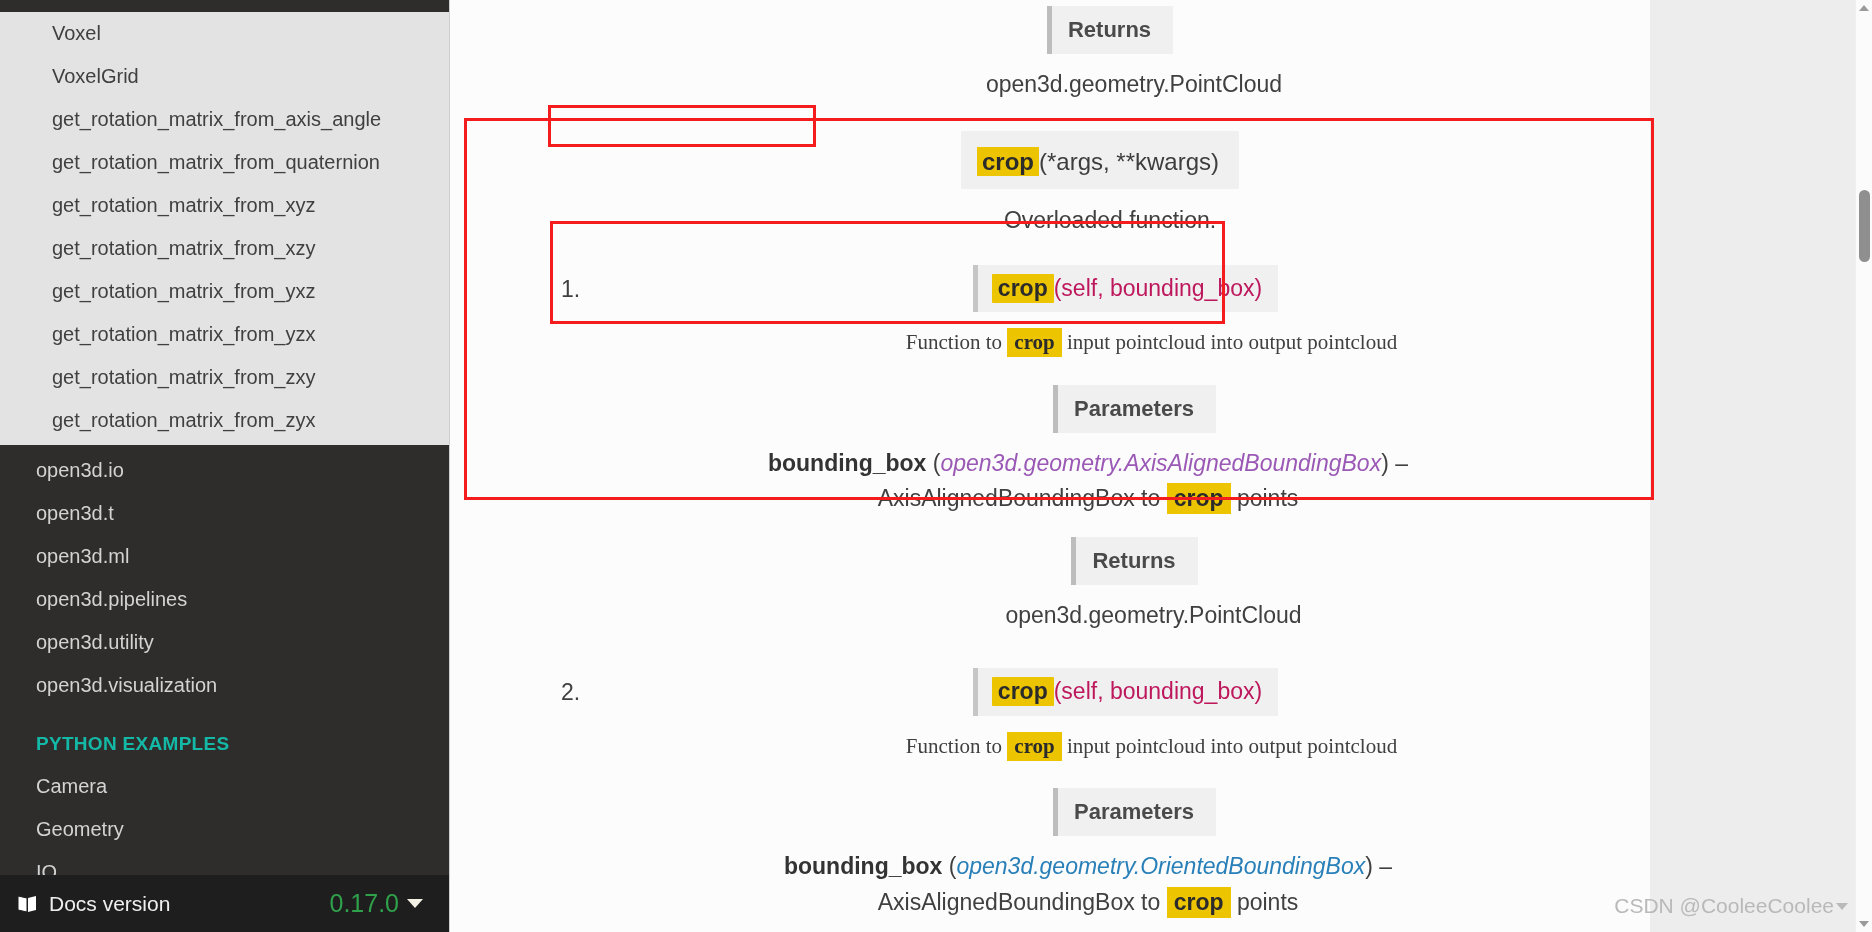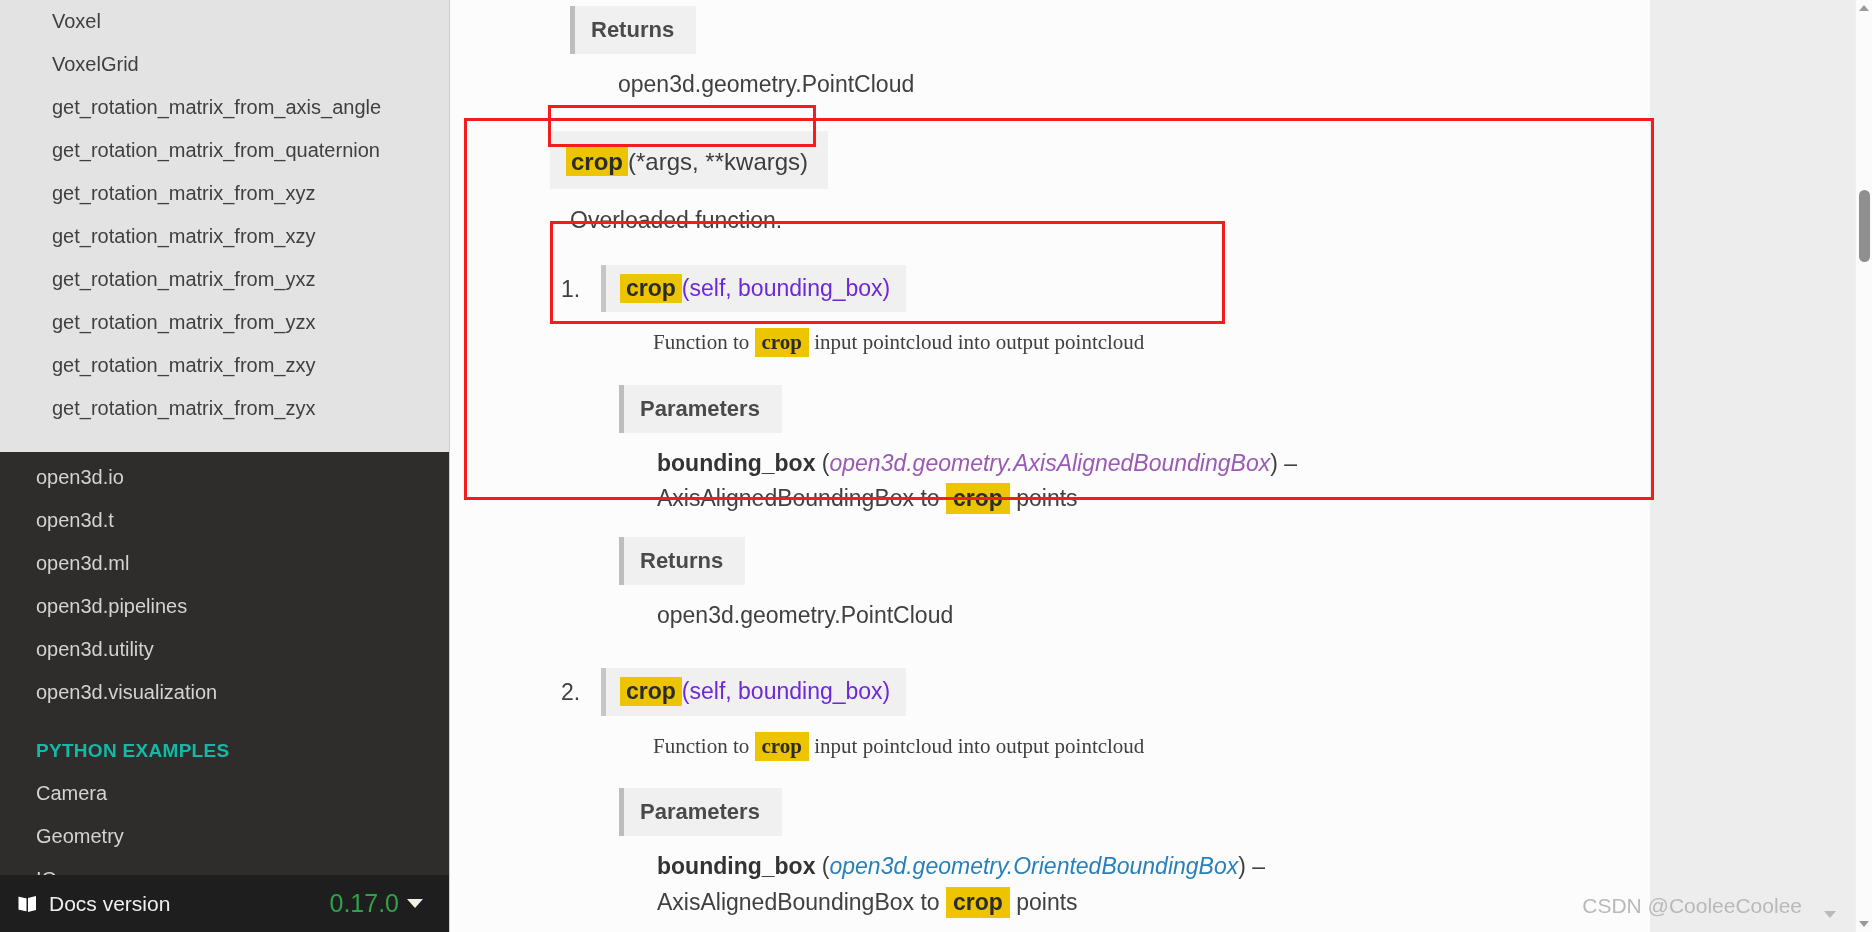--- a/index.html
+++ b/index.html
@@ -14,21 +14,21 @@
   
   .sidebar {
     width: 450px; height: 932px;
     position: relative;
     background: #2e2d2c;
     border-right: 1px solid #cfcfcf;
     overflow: hidden;
     flex: 0 0 450px;
   }
   .sb-scroll { position: absolute; inset: 0 0 57px 0; overflow: hidden; }
-  .sb-group-light { background: #e3e3e3; padding: 0 0 22px 0; }
+  .sb-group-light { background: #e3e3e3; padding: 0 0 3px 0; margin-top: 12px; }
   .sb-group-dark  { background: #2e2d2c; padding: 4px 0 0 0; }
 
   .sb-item {
     display: block;
     font-size: 20px;
     line-height: 1.15;
     padding: 10px 18px 10px 0;
     white-space: nowrap;
     overflow: hidden;
   }
@@ -67,20 +67,21 @@
     flex: 1 1 auto;
     position: relative;
     background: #fcfcfc;
     overflow: hidden;
   }
   .content {
     position: absolute;
     left: 0; top: 0;
     width: 1200px;
     padding: 0;
+    text-align: center;
   }
   .doc-body { font-size: 23px; color: #404040; line-height: 1.55; }
 
   
   .field-header {
     display: inline-block;
     background: #f0f0f0;
     border-left: 5px solid #bdbdbd;
     padding: 7px 22px 7px 16px;
     font-size: 22px;
@@ -93,21 +94,21 @@
   .signature {
     display: inline-block;
     background: #f0f0f0;
     border-top: 3px solid #f0f0f0;
     padding: 9px 20px 9px 16px;
     font-size: 24px;
     color: #404040;
   }
   .sig-name { font-weight: bold; background: #ecc400; padding: 1px 5px; color: #2b2b2b; }
   .sig-args { color: #3d3d3d; }
-  .sig-args-plain { font-style: normal; color: #6d28d9; margin-top: 35px; }
+  .sig-args-plain { font-style: normal; color: #be185d; margin-top: 35px; }
 
   .para { font-size: 23px; color: #404040; }
 
   .hl { background: #ecc400; padding: 1px 6px 2px 6px; font-weight: bold; color: #2b2b2b; border-radius: 1px; }
   .hl-strong { background: #ecc400; padding: 2px 7px 3px 7px; font-weight: bold; color: #2b2b2b; }
 
   .ptype-visited { color: #9b59b6; font-style: italic; }
   .ptype-link { color: #2980b9; font-style: italic; }
   .pname { font-weight: bold; color: #333; }
 
@@ -150,24 +151,24 @@
   .sb-arrow-up { top: 5px; border-bottom: 6px solid #9a9a9a; }
   .sb-arrow-down { bottom: 5px; border-top: 6px solid #9a9a9a; }
   .sb-thumb {
     position: absolute; left: 3px; width: 11px;
     top: 190px; height: 72px;
     background: #8f8f8f; border-radius: 6px;
   }
 
   
   .watermark {
-    position: absolute; right: 36px; bottom: 14px;
+    position: absolute; right: 24px; bottom: 14px;
     color: #b9b9b9; font-size: 21px;
     font-family: "Liberation Sans", sans-serif;
-    display: flex; align-items: flex-end; gap: 22px;
+    display: flex; align-items: center; gap: 2px;
     z-index: 8;
   }
   .wm-caret {
     width: 0; height: 0;
     border-left: 6px solid transparent;
     border-right: 6px solid transparent;
     border-top: 7px solid #b9b9b9;
   }
 </style>
 </head>

